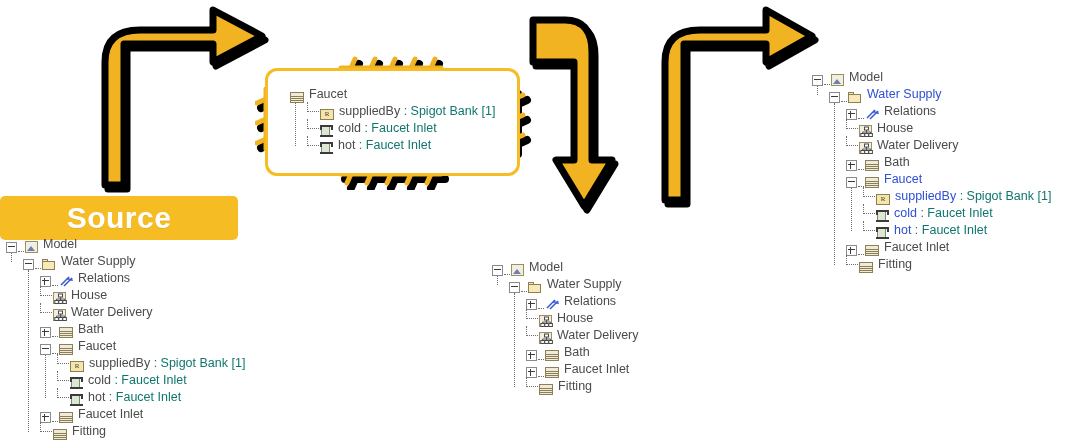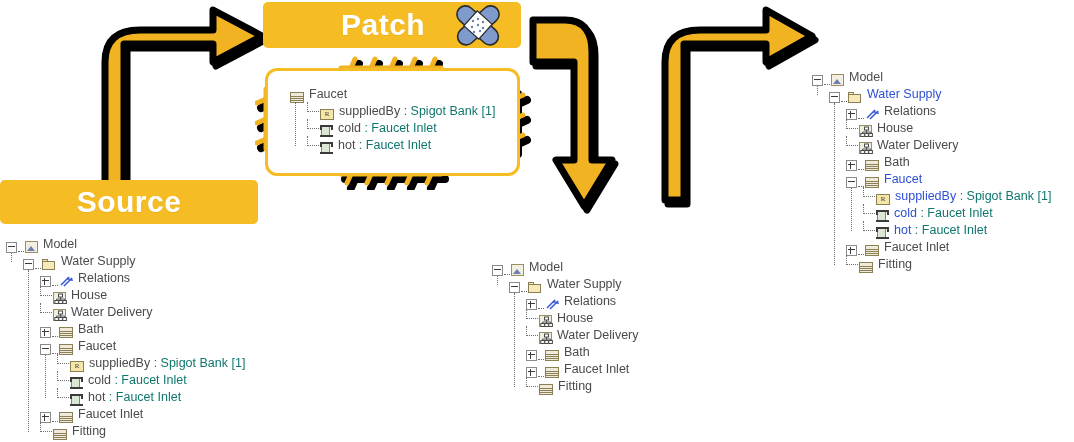--- a/index.html
+++ b/index.html
@@ -199,44 +199,24 @@
         <path d="M250,48 L268,40 M250,68 L268,60 M250,88 L268,80" stroke="#000" stroke-width="8" stroke-linecap="round" fill="none"></path>
         <path d="M259,34 L259,94" stroke="#000" stroke-width="8" stroke-linecap="round" fill="none"></path>
       </g>
       <path d="M250,48 L268,40 M250,68 L268,60 M250,88 L268,80" stroke="#F2B322" stroke-width="5" stroke-linecap="round" fill="none"></path>
       <path d="M259,34 L259,94" stroke="#F2B322" stroke-width="5" stroke-linecap="round" fill="none"></path>
     </g>
   </svg>
 
   <div class="patchbox" style="left:265px;top:68px;width:255px;height:108px;"></div>
 
-  <div class="banner" style="left:0px;top:180px;width:258px;height:44px;">
+  <div class="banner" style="left:0px;top:196px;width:238px;height:44px;">
     <span class="btitle">Source</span>
   </div>
 
-  <div class="banner" style="left:263px;top:2px;width:258px;height:46px;justify-content:flex-start;padding-left:78px;">
-    <span class="btitle">Patch</span>
-    <svg class="bandage" style="left:184px;top:2px;" width="62" height="42">
-      <g stroke="#2b2b2b" stroke-width="1.6">
-        <rect x="6" y="13" width="50" height="17" rx="8.5" fill="#7E9BCB" transform="rotate(42 31 21)"></rect>
-        <rect x="6" y="13" width="50" height="17" rx="8.5" fill="#7E9BCB" transform="rotate(-42 31 21)"></rect>
-      </g>
-      <rect x="21" y="11" width="20" height="20" fill="#FFFFFF" stroke="#2b2b2b" stroke-width="1.2" transform="rotate(42 31 21)"></rect>
-      <g fill="#6b7fa8">
-        <circle cx="26" cy="17" r="1.2"></circle>
-          <circle cx="31" cy="15" r="1.2"></circle>
-          <circle cx="36" cy="18" r="1.2"></circle>
-        <circle cx="25" cy="23" r="1.2"></circle>
-          <circle cx="31" cy="21" r="1.2"></circle>
-          <circle cx="36" cy="24" r="1.2"></circle>
-        <circle cx="27" cy="28" r="1.2"></circle>
-          <circle cx="33" cy="27" r="1.2"></circle>
-      </g>
-    </svg>
-  </div>
 
 
 
   <div class="tree" id="source-tree" style="left:6px;top:236px;">
       <div class="node">
         <span class="ind" style="width: 0px;"></span>
         <span class="exp"></span>
         <span class="dots"></span>
         <span class="ic ic-model"></span>
         <span class="lbl">Model</span>

